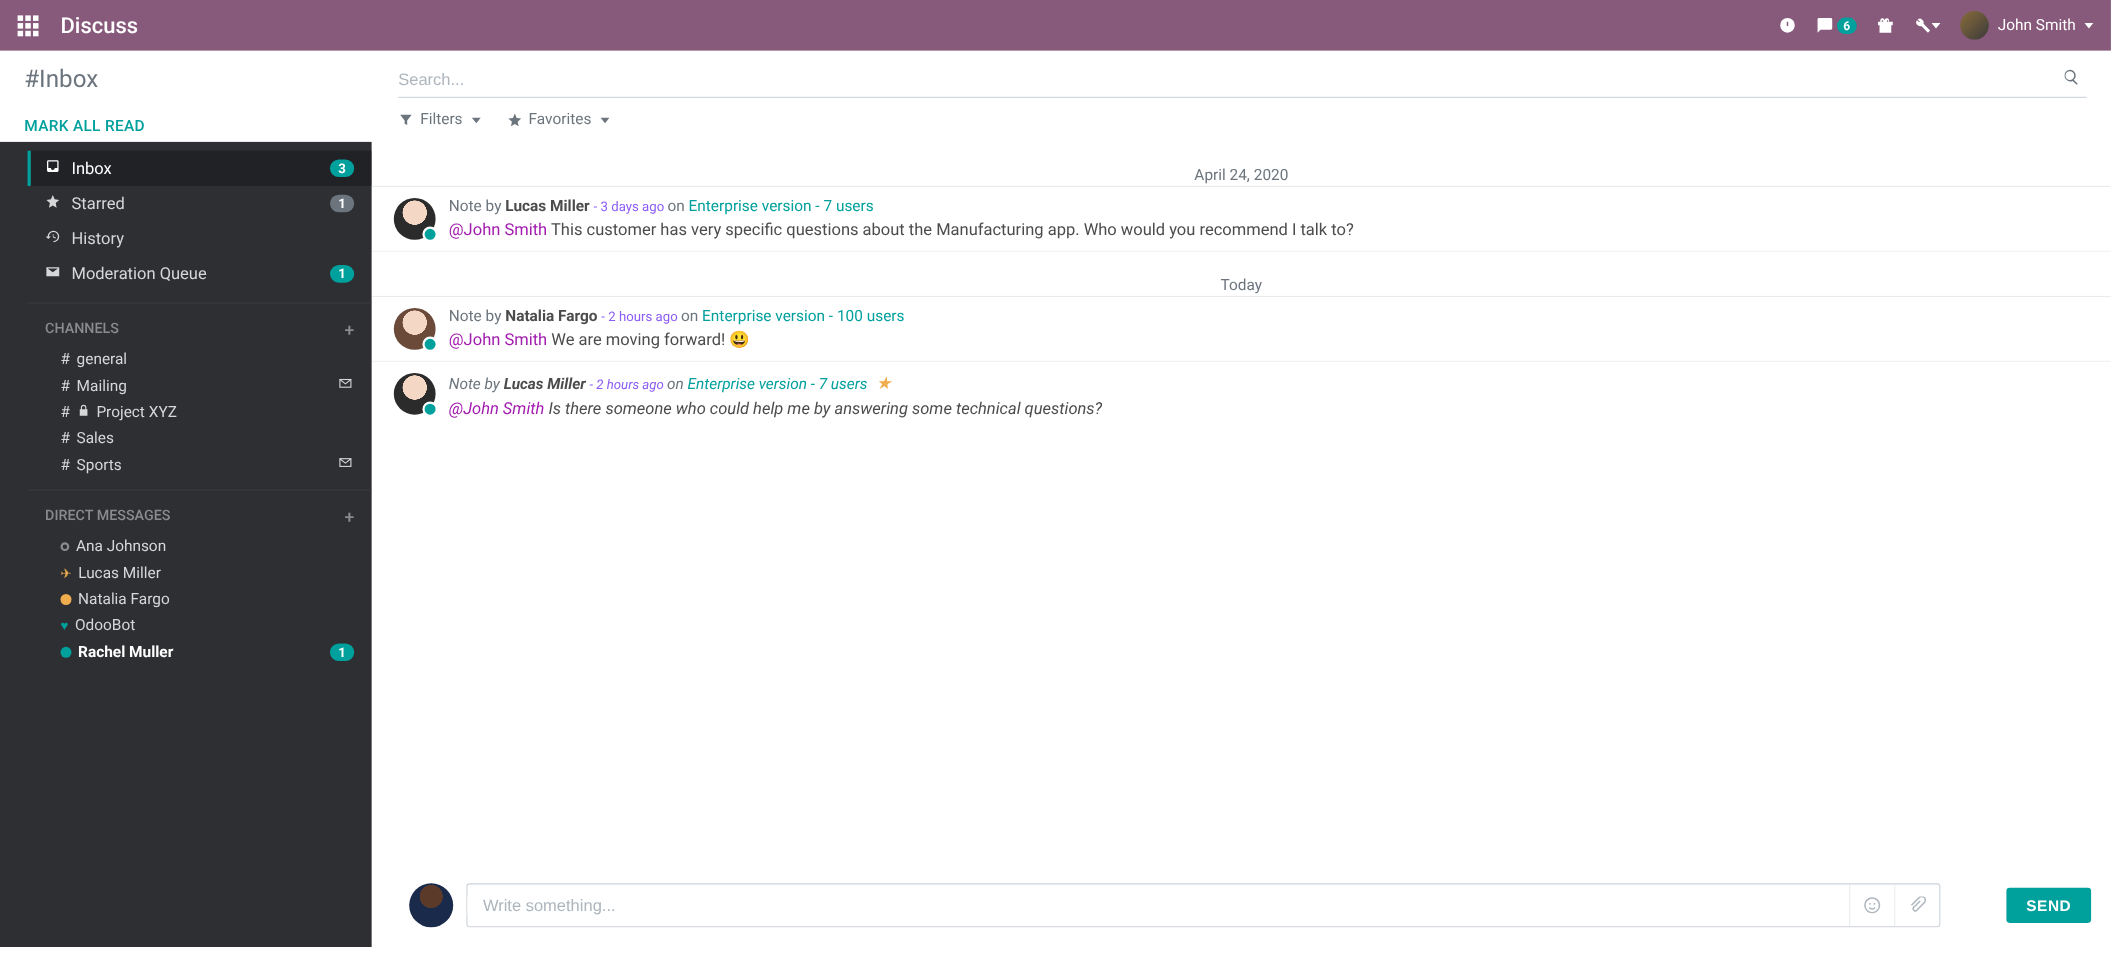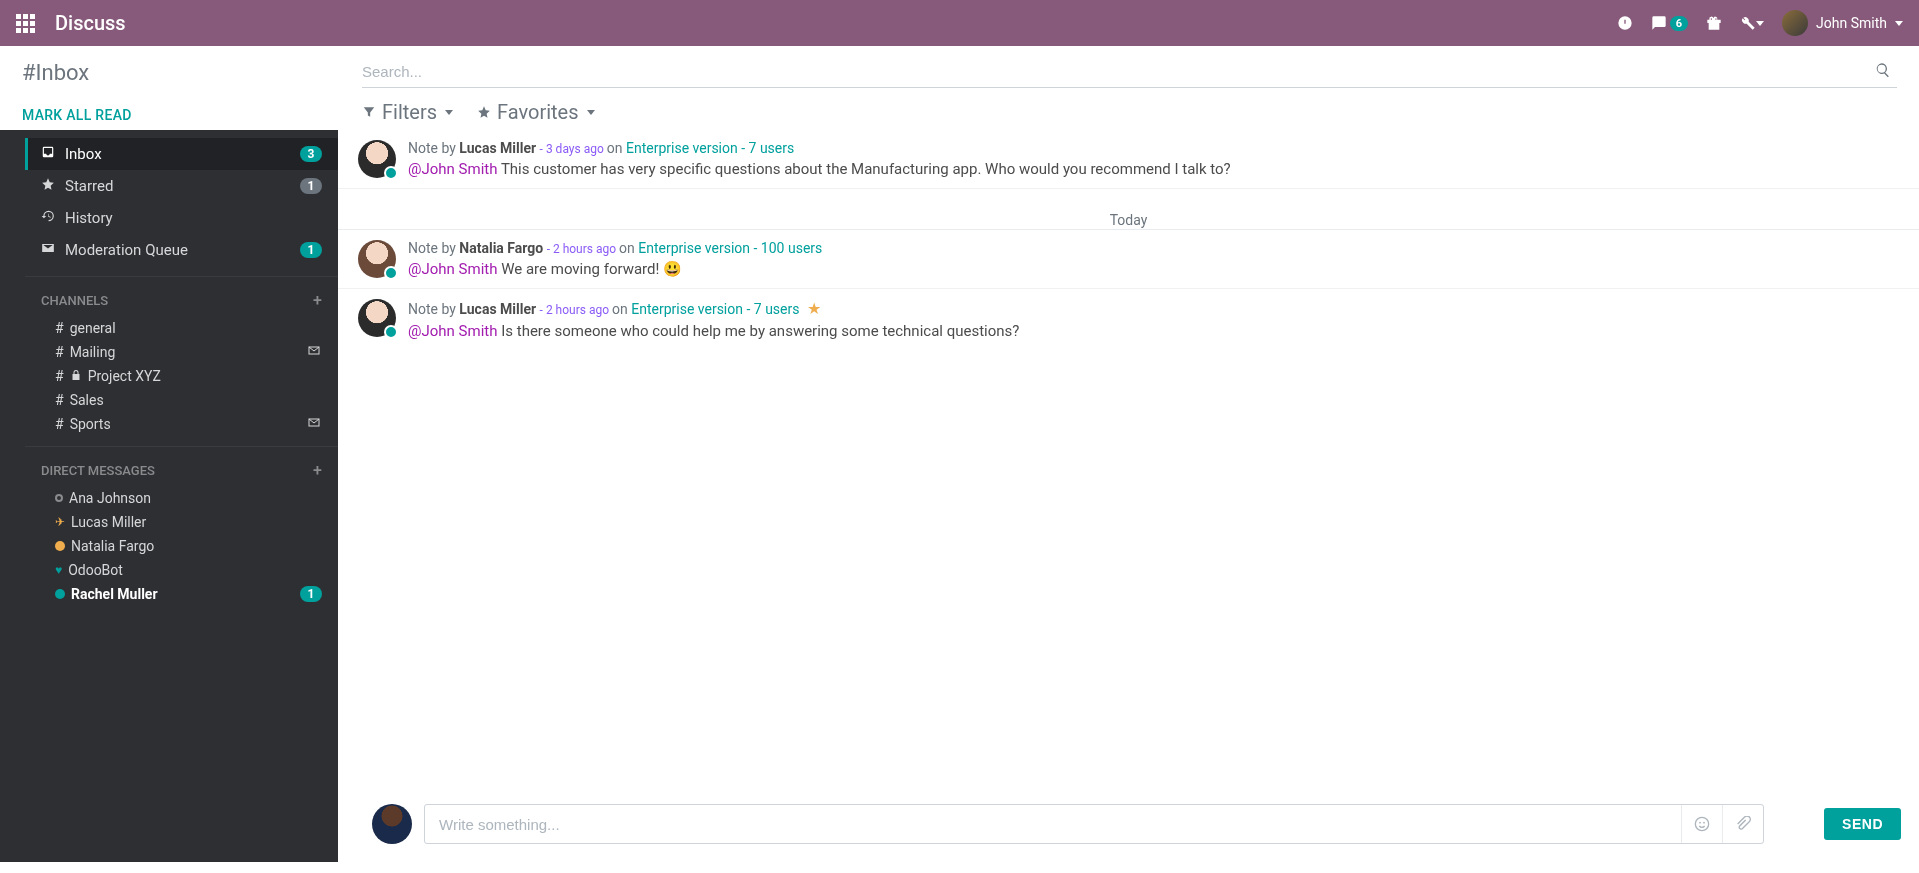--- a/index.html
+++ b/index.html
@@ -18,21 +18,21 @@
 
 .subheader { display: flex; align-items: flex-start; padding: 14px 22px 6px 22px; }
 .sub-left { width: 320px; }
 .inbox-title { font-size: 22px; color: #6c757d; font-weight: 400; }
 .mark-all { color: #00A09D; font-weight: 500; font-size: 14px; margin-top: 22px; cursor: pointer; display: inline-block; letter-spacing: 0.3px; }
 .sub-right { flex: 1; padding-left: 20px; }
 .search-row { display: flex; align-items: center; border-bottom: 1px solid #ced4da; padding-bottom: 4px; }
 .search-input { flex: 1; border: none; outline: none; font-size: 15px; color: #6c757d; background: transparent; }
 .search-input::placeholder { color: #adb5bd; }
 .search-icon-btn { cursor: pointer; color: #6c757d; padding: 2px 6px; }
-.filter-row { display: flex; gap: 24px; margin-top: 12px; color: #6c757d; font-size: 20px; }
+.filter-row { display: flex; gap: 24px; margin-top: 12px; color: #6c757d; font-size: 14px; }
 .filter-btn { display: flex; align-items: center; gap: 6px; cursor: pointer; }
 .dropdown-caret { width: 0; height: 0; border-left: 4px solid transparent; border-right: 4px solid transparent; border-top: 5px solid #6c757d; margin-left: 2px; }
 
 .body-wrap { display: flex; height: calc(100vh - 46px - 95px); }
 .sidebar { width: 338px; background: #2E2F33; color: #d6d7d8; overflow-y: auto; padding-top: 8px; font-size: 15px; padding-left: 25px; }
 .sb-item { display: flex; align-items: center; padding: 7px 16px; cursor: pointer; gap: 10px; }
 .sb-item.active { background: #212225; border-left: 3px solid #00a09d; padding-left: 13px; color: #fff; }
 .sb-item .label { flex: 1; }
 .badge-teal { background: #00a09d; color: #fff; border-radius: 10px; font-size: 12px; font-weight: bold; min-width: 22px; text-align: center; padding: 1px 7px; }
 .badge-grey { background: #6c757d; color: #fff; border-radius: 10px; font-size: 12px; font-weight: bold; min-width: 22px; text-align: center; padding: 1px 7px; }
@@ -47,21 +47,21 @@
 .status-plane { color: #f0ad4e; font-size: 12px; }
 .status-teal { background: #00a09d; }
 .status-heart { color: #00a09d; font-size: 12px; }
 
 .main { flex: 1; display: flex; flex-direction: column; background: #fff; position: relative; }
 .messages { flex: 1; overflow-y: auto; padding: 0 0 10px 0; }
 .date-sep { text-align: center; color: #6c757d; font-size: 14px; padding: 14px 0 10px 0; border-bottom: 1px solid #e9ecef; margin-bottom: 0; position: relative; background: #fff; }
 .date-sep span { background: #fff; padding: 0 12px; position: relative; top: 9px; }
 
 .msg { display: flex; padding: 10px 20px; gap: 12px; border-bottom: 1px solid #f1f1f1; }
-.msg:last-child { border-bottom: none; }
+.msg:last-child { border-bottom: none; font-style: italic; }
 .msg-avatar { width: 38px; height: 38px; border-radius: 50%; flex-shrink: 0; background: #ddd; position: relative; }
 .msg-avatar.lucas { background: radial-gradient(circle at 50% 35%, #f4d7c5 35%, #2b2b2b 36%); }
 .msg-avatar.natalia { background: radial-gradient(circle at 50% 35%, #f4d7c5 35%, #6b4a3a 36%); }
 .presence { position: absolute; bottom: -2px; right: -2px; width: 14px; height: 14px; border-radius: 50%; border: 2px solid #fff; }
 .presence.teal { background: #00a09d; }
 .msg-body { flex: 1; }
 .msg-head { color: #6c757d; font-size: 14px; }
 .msg-head .author { color: #4c4c4c; font-weight: 700; }
 .msg-head .time { font-size: 12px; color: #8b5cf6; }
 .msg-head .record-link { color: #00A09D; cursor: pointer; }
@@ -253,20 +253,21 @@
     </div>
       <div class="sb-chan bold">
         <span class="status-dot status-teal"></span>
         <span class="label">Rachel Muller</span>
     <span class="badge-teal">1</span>
       </div>
     </div>
 
   <div class="main">
     <div class="messages" id="messages">
+        <div class="date-sep"><span>April 24, 2020</span></div>
         <div class="msg">
       <div class="msg-avatar lucas">
         <div class="presence teal"></div>
       </div>
       <div class="msg-body">
         <div class="msg-head">
           <span>Note by </span>
           <span class="author">Lucas Miller</span>
           <span class="time"> - 3 days ago </span>
           <span>on </span>

